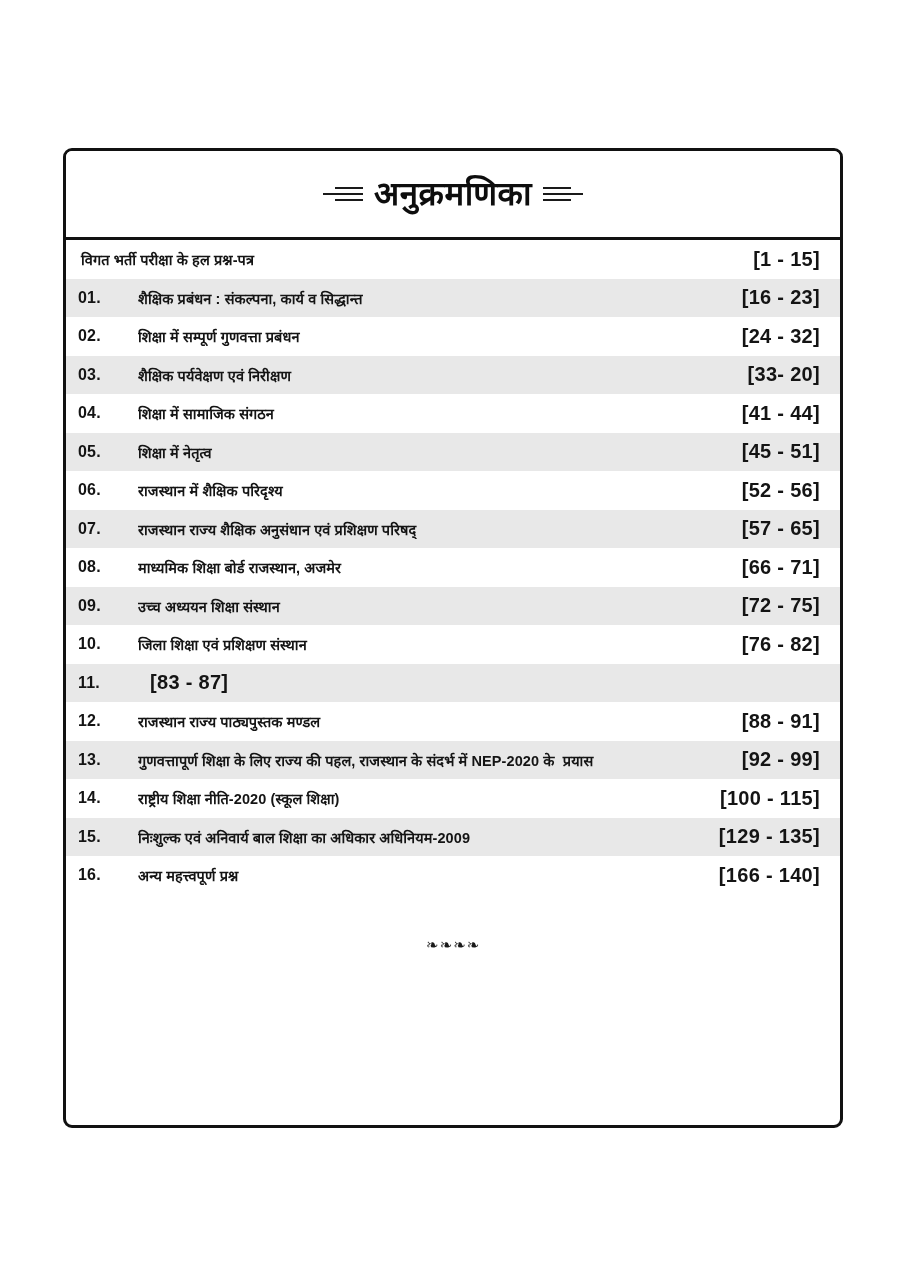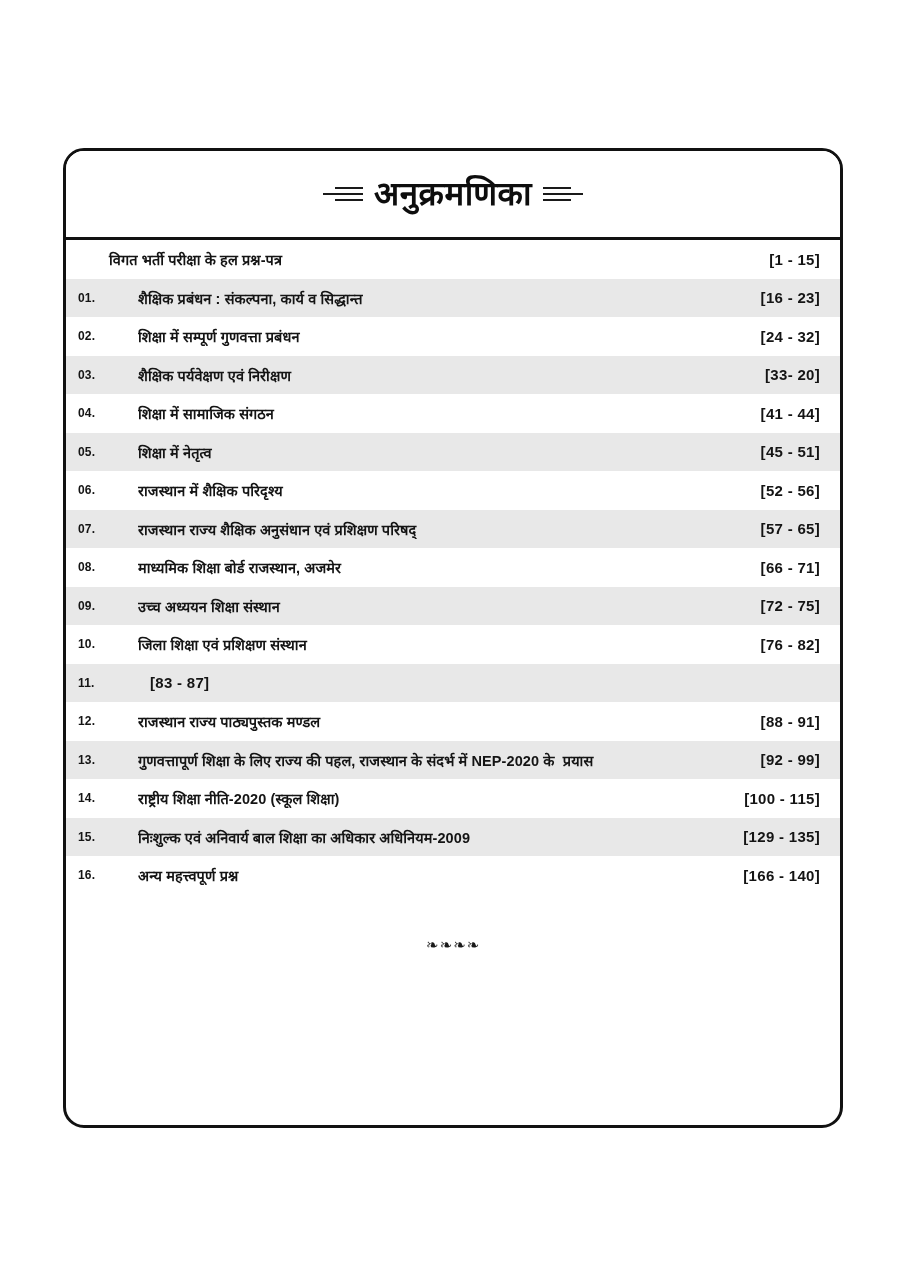--- a/index.html
+++ b/index.html
@@ -18,21 +18,21 @@
 
   
   #toc-panel {
     position: absolute;
     left: 63px;
     top: 148px;
     width: 780px;
     height: 980px;
     box-sizing: border-box;
     border: 3px solid #111111;
-    border-radius: 21px;
+    border-radius: 9px;
     background: #ffffff;
     overflow: hidden;
   }
 
   
   #toc-header {
     height: 89px;
     box-sizing: border-box;
     border-bottom: 3px solid #111111;
     display: flex;
@@ -88,38 +88,38 @@
     font-size: 14.5px;
     font-weight: 700;
     color: #141414;
   }
   .toc-row.shaded { background: #e8e8e8; }
   .toc-row.plain  { background: #ffffff; }
 
   .row-num {
     width: 60px;
     flex: 0 0 60px;
-    font-size: 12px;
+    font-size: 16px;
     font-weight: 700;
     letter-spacing: 0.2px;
   }
   .row-title {
     flex: 1 1 auto;
     white-space: pre;
     overflow: hidden;
     text-overflow: clip;
     letter-spacing: 0.1px;
   }
   .row-title.intro {
     padding-left: 3px;
   }
   .row-pages {
     flex: 0 0 auto;
     text-align: center;
-    font-size: 15px;
+    font-size: 20px;
     font-weight: 700;
     letter-spacing: 0.3px;
     white-space: nowrap;
     padding-left: 12px;
   }
 
   
   #toc-footer {
     display: flex;
     align-items: center;
@@ -152,21 +152,21 @@
         <i></i>
           <i></i>
           <i></i>
       </span>
     </div>
   </div>
 
   <div id="toc-body">
 
   <div class="toc-row plain">
-        <span class="row-title intro" style="flex: 1 1 auto; margin-left: 28px;">विगत भर्ती परीक्षा के हल प्रश्न-पत्र</span>
+        <span class="row-title intro" style="flex: 1 1 auto;">विगत भर्ती परीक्षा के हल प्रश्न-पत्र</span>
         <span class="row-pages">[1 - 15]</span>
       </div>
       <div class="toc-row shaded">
         <span class="row-num">01.</span>
         <span class="row-title">शैक्षिक प्रबंधन : संकल्पना, कार्य व सिद्धान्त</span>
         <span class="row-pages">[16 - 23]</span>
       </div>
       <div class="toc-row plain">
         <span class="row-num">02.</span>
         <span class="row-title">शिक्षा में सम्पूर्ण गुणवत्ता प्रबंधन</span>

